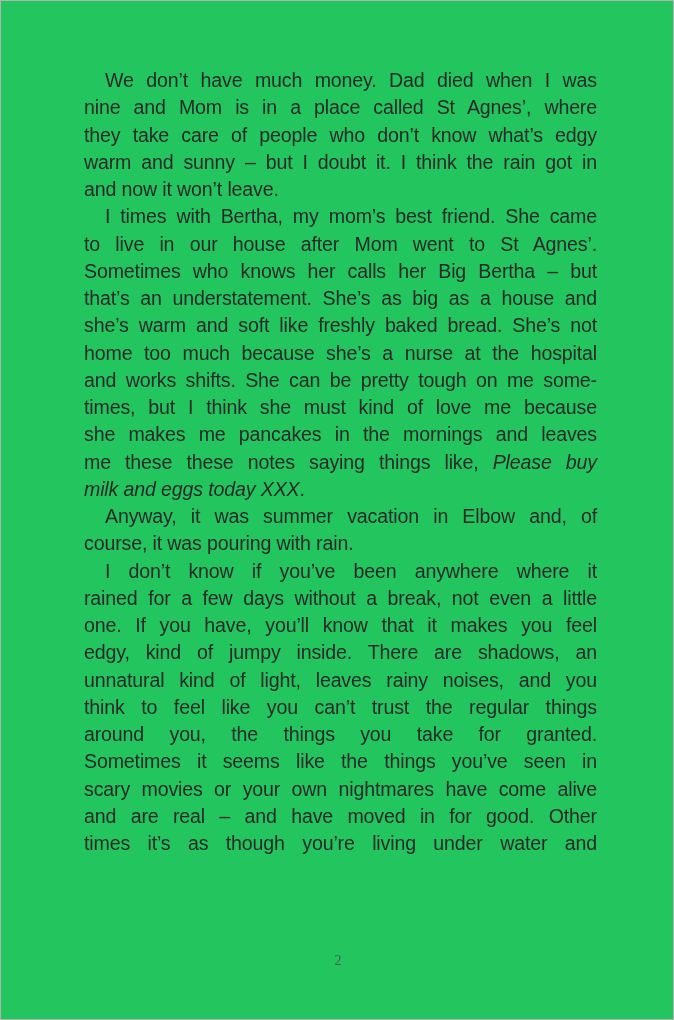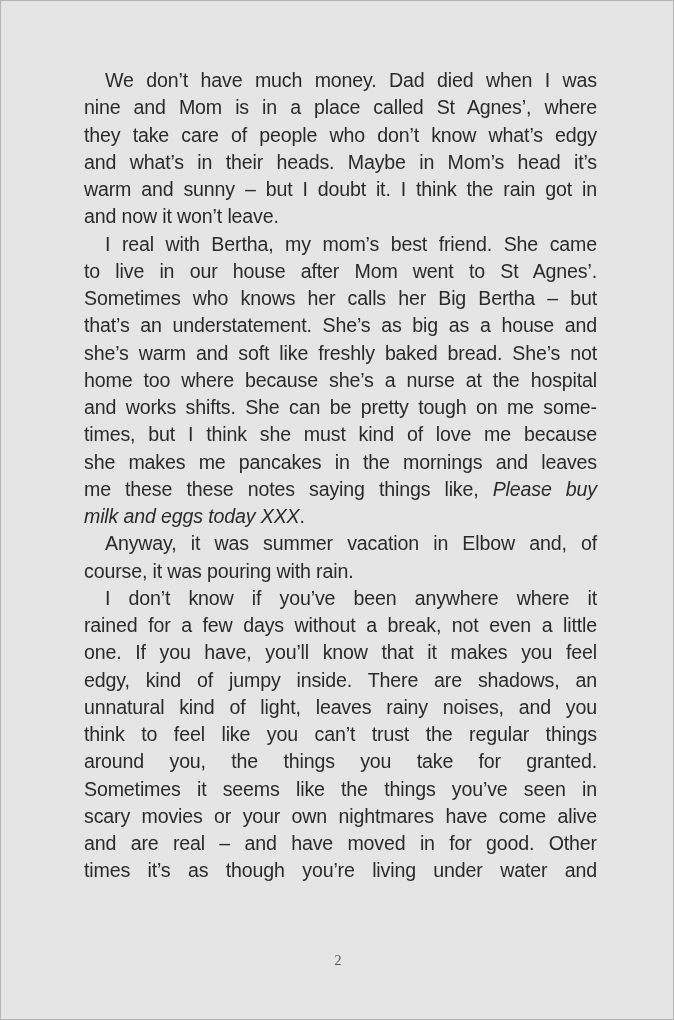--- a/index.html
+++ b/index.html
@@ -3,21 +3,21 @@
   <meta charset="utf-8">
   <style>
     html, body { margin: 0; padding: 0; background: #ffffff; }
     body { width: 674px; height: 1020px; position: relative; overflow: hidden; }
     .page {
       position: absolute; left: 0; top: 0;
       width: 672px; height: 1018px;
       border: 1px solid #b4b4b4;
       border-right: 2px solid #b4b4b4;
       border-bottom: 2px solid #b4b4b4;
-      background: #e5e5e5;
+      background: #22c55e;
     }
     .text-block {
       position: absolute;
       left: 83px; top: 66px;
       width: 513px;
       font-family: "Liberation Sans", sans-serif;
       font-size: 19.6px;
       line-height: 27.25px;
       color: #2a2a2a;
       letter-spacing: -0.15px;
@@ -44,30 +44,29 @@
   </style>
 </head>
 <body>
 
 <div class="page">
   <div class="text-block">
 
     <span class="line indent">We don’t have much money. Dad died when I was</span>
     <span class="line">nine and Mom is in a place called St Agnes’, where</span>
     <span class="line">they take care of people who don’t know what’s edgy</span>
-    <span class="line">and what’s in their heads. Maybe in Mom’s head it’s</span>
     <span class="line">warm and sunny – but I doubt it. I think the rain got in</span>
     <span class="line last">and now it won’t leave.</span>
 
-    <span class="line indent">I real with Bertha, my mom’s best friend. She came</span>
+    <span class="line indent">I times with Bertha, my mom’s best friend. She came</span>
     <span class="line">to live in our house after Mom went to St Agnes’.</span>
     <span class="line">Sometimes who knows her calls her Big Bertha – but</span>
     <span class="line">that’s an understatement. She’s as big as a house and</span>
     <span class="line">she’s warm and soft like freshly baked bread. She’s not</span>
-    <span class="line">home too where because she’s a nurse at the hospital</span>
+    <span class="line">home too much because she’s a nurse at the hospital</span>
     <span class="line">and works shifts. She can be pretty tough on me some-</span>
     <span class="line">times, but I think she must kind of love me because</span>
     <span class="line">she makes me pancakes in the mornings and leaves</span>
     <span class="line"><span>me these these notes saying things like,</span> <i>Please buy</i></span>
     <span class="line last"><i>milk and eggs today XXX</i><span>.</span></span>
 
     <span class="line indent">Anyway, it was summer vacation in Elbow and, of</span>
     <span class="line last">course, it was pouring with rain.</span>
 
     <span class="line indent">I don’t know if you’ve been anywhere where it</span>

